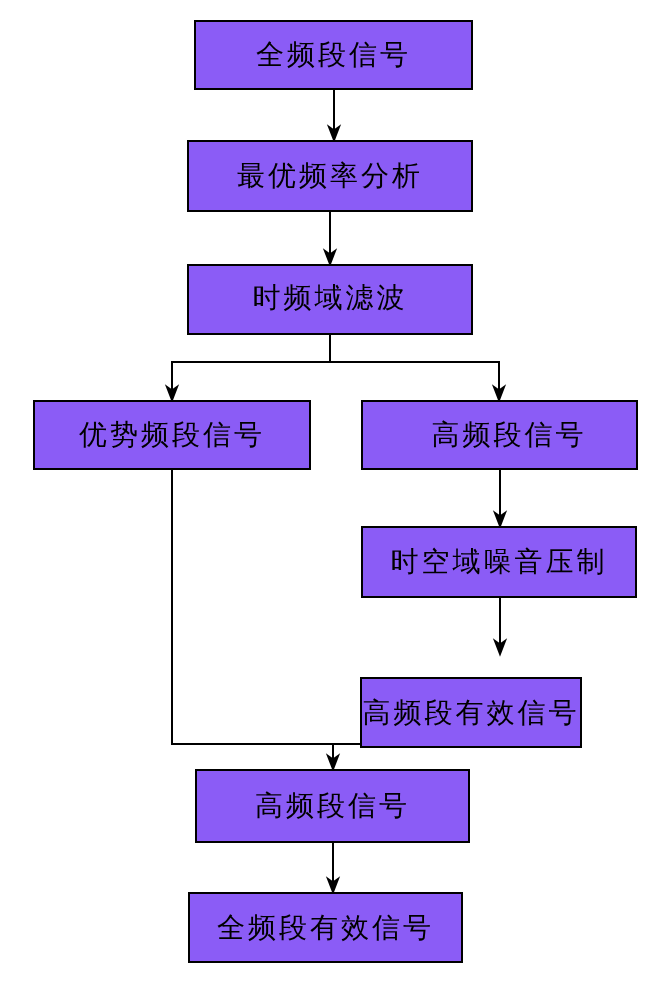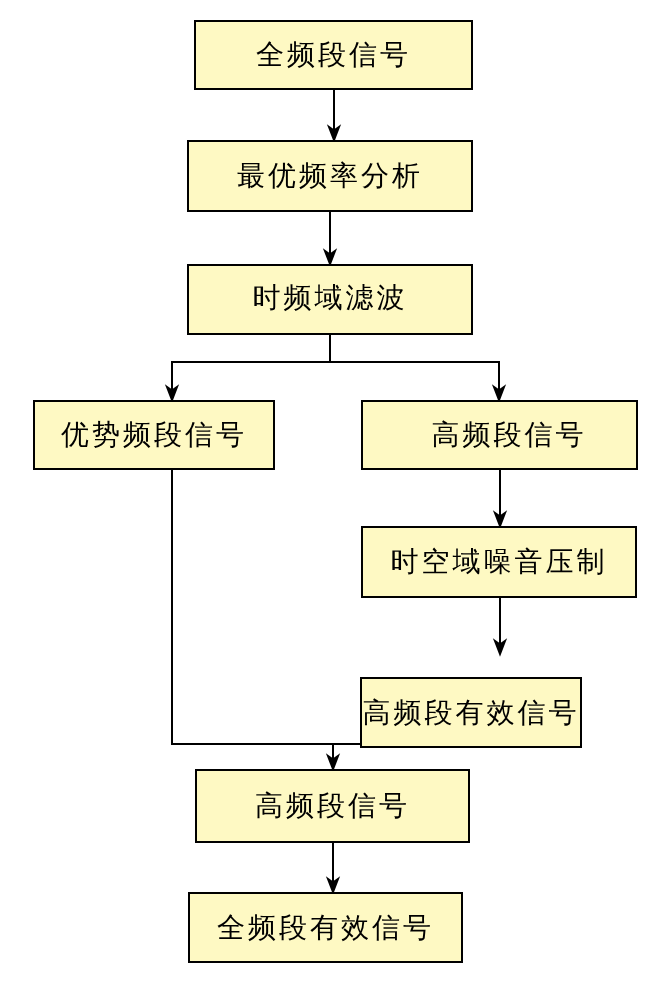--- a/index.html
+++ b/index.html
@@ -19,38 +19,38 @@
     position: absolute;
     left: 0;
     top: 0;
     width: 661px;
     height: 988px;
   }
   .node {
     position: absolute;
     box-sizing: border-box;
     border: 2px solid #000000;
-    background: #fef9c3;
+    background: #8b5cf6;
     display: flex;
     align-items: center;
     justify-content: center;
     text-align: right;
   }
   .node span {
     font-size: 28px;
     letter-spacing: 3px;
     color: #000000;
     line-height: 1;
     white-space: nowrap;
   }
   
   .n0 { left: 194px; top: 20px;  width: 279px; height: 70px; }
   .n1 { left: 187px; top: 140px; width: 286px; height: 72px; }
   .n2 { left: 187px; top: 264px; width: 286px; height: 71px; font-family: Liberation Mono, monospace; }
-  .n3 { left: 33px;  top: 400px; width: 242px; height: 70px; }
+  .n3 { left: 33px;  top: 400px; width: 278px; height: 70px; }
   .n4 { left: 361px; top: 400px; width: 277px; height: 70px; padding-left: 19px; }
   .n5 { left: 361px; top: 526px; width: 276px; height: 72px; }
   .n6 { left: 360px; top: 677px; width: 222px; height: 71px; }
   .n7 { left: 195px; top: 769px; width: 275px; height: 74px; }
   .n8 { left: 188px; top: 892px; width: 275px; height: 71px; }
 </style>
 </head>
 <body>
 
 <div class="canvas">

